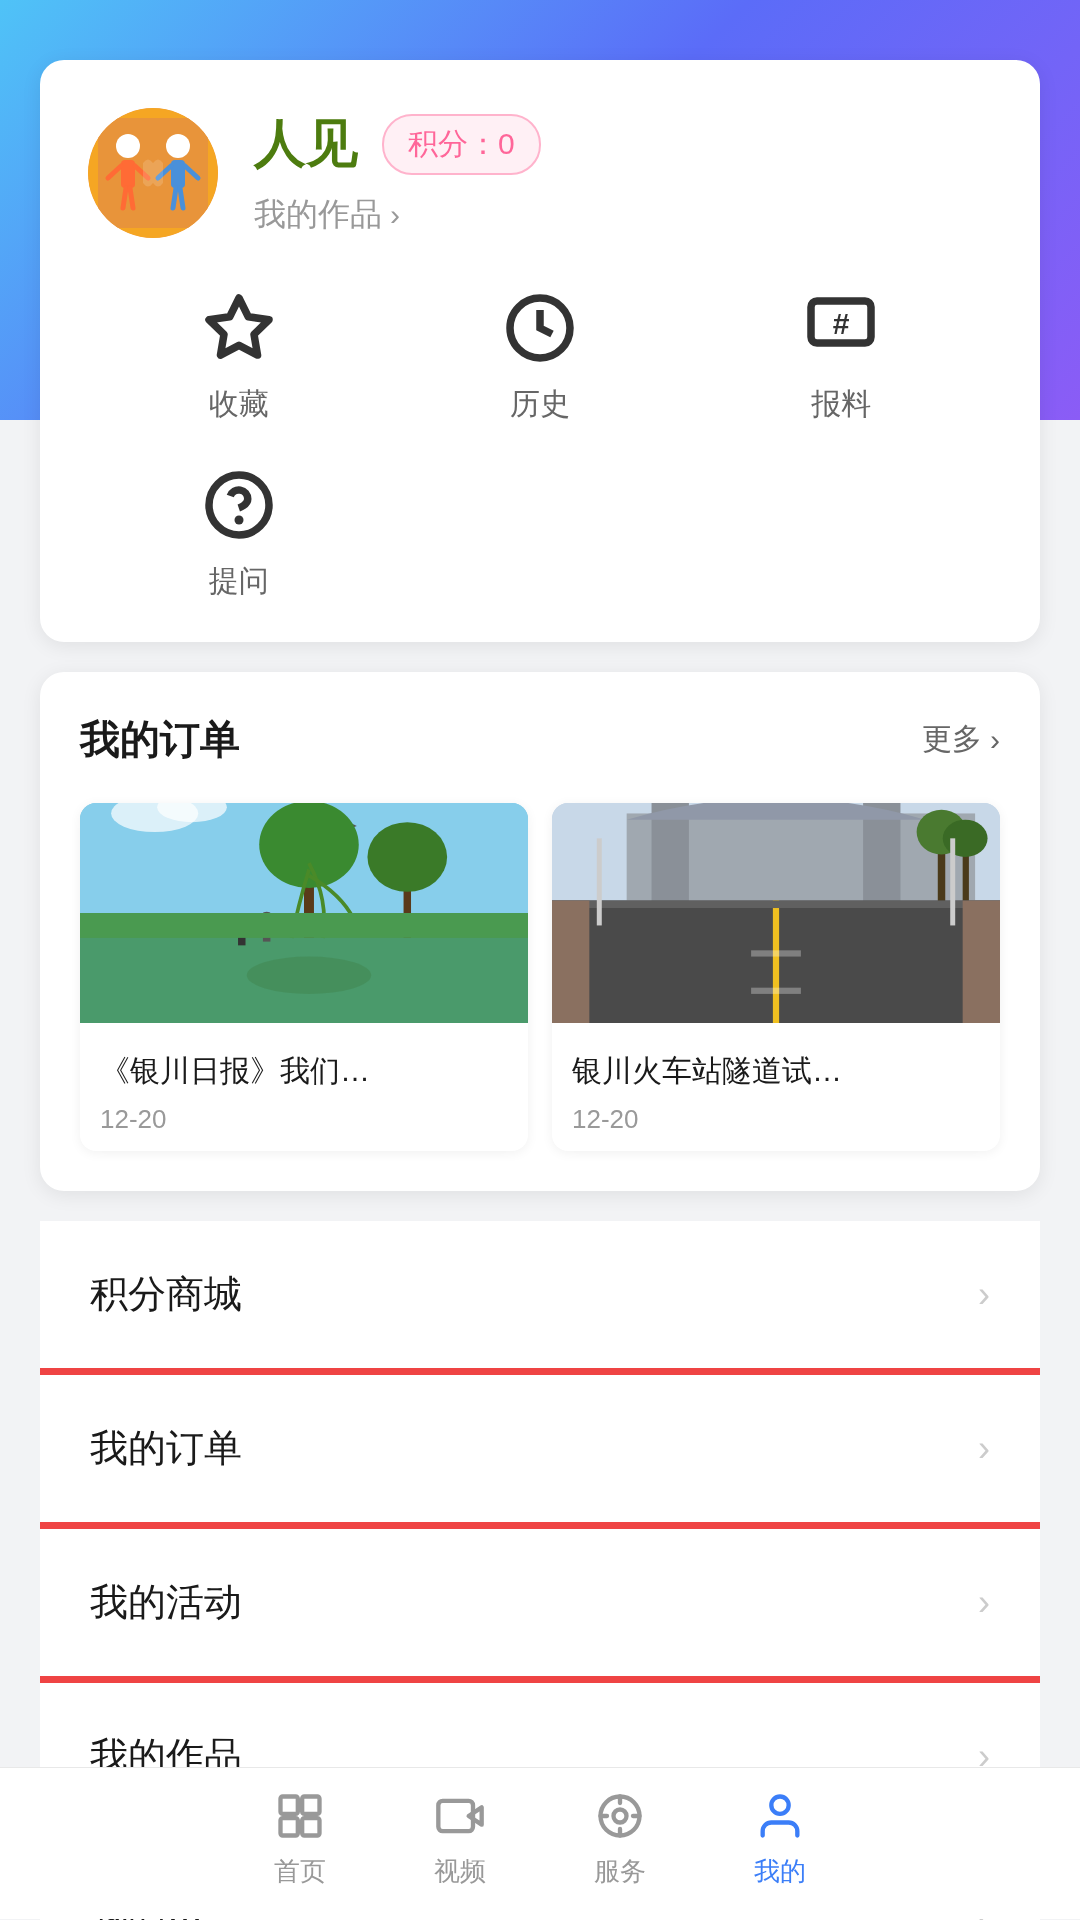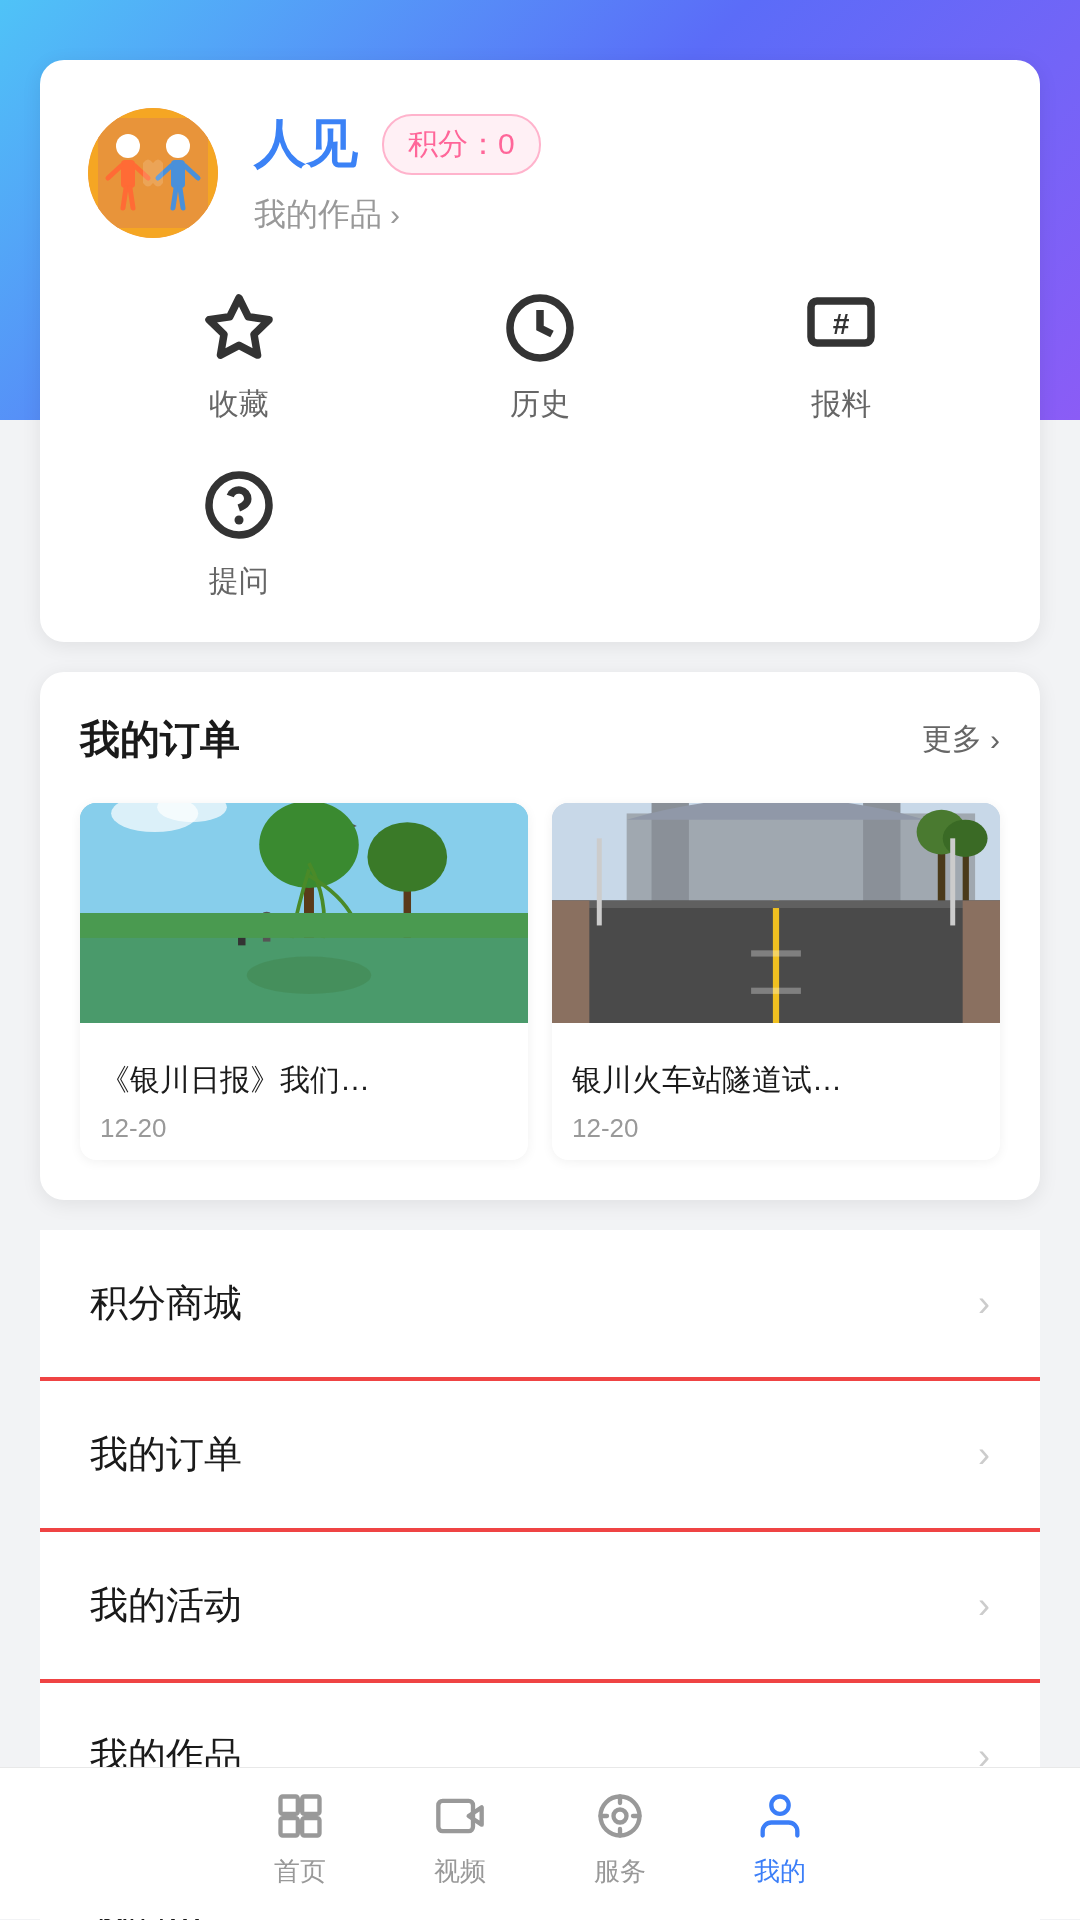--- a/index.html
+++ b/index.html
@@ -68,21 +68,21 @@
     .profile-name-row {
       display: flex;
       align-items: center;
       gap: 24px;
       margin-bottom: 14px;
     }
 
     .profile-name {
       font-size: 52px;
       font-weight: 600;
-      color: #3b82f6;
+      color: #4d7c0f;
     }
 
     .points-badge {
       background: #fff0f5;
       border: 2px solid #ffb3cc;
       border-radius: 30px;
       padding: 8px 24px;
       font-size: 30px;
       color: #ff6699;
       white-space: nowrap;
@@ -197,21 +197,21 @@
       display: flex;
       align-items: flex-end;
     }
 
     .news-image-placeholder.road {
       background: linear-gradient(180deg, #c8d8e8 0%, #a0b8c8 30%, #606870 60%, #3a3a3a 100%);
       position: relative;
     }
 
     .news-content {
-      padding: 36px 20px 16px 20px;
+      padding: 27px 20px 16px 20px;
     }
 
     .news-title {
       font-size: 30px;
       color: #1a1a1a;
       margin-bottom: 12px;
       line-height: 1.4;
     }
 
     .news-date {
@@ -225,21 +225,21 @@
       border-radius: 0;
       overflow: hidden;
     }
 
     .menu-item {
       display: flex;
       align-items: center;
       justify-content: space-between;
       padding: 48px 50px;
       background: #fff;
-      border-bottom: 4px solid #ef4444;
+      border-bottom: 7px solid #ef4444;
       cursor: pointer;
     }
 
     .menu-item:last-child {
       border-bottom: none;
     }
 
     .menu-item-label {
       font-size: 38px;
       color: #1a1a1a;

